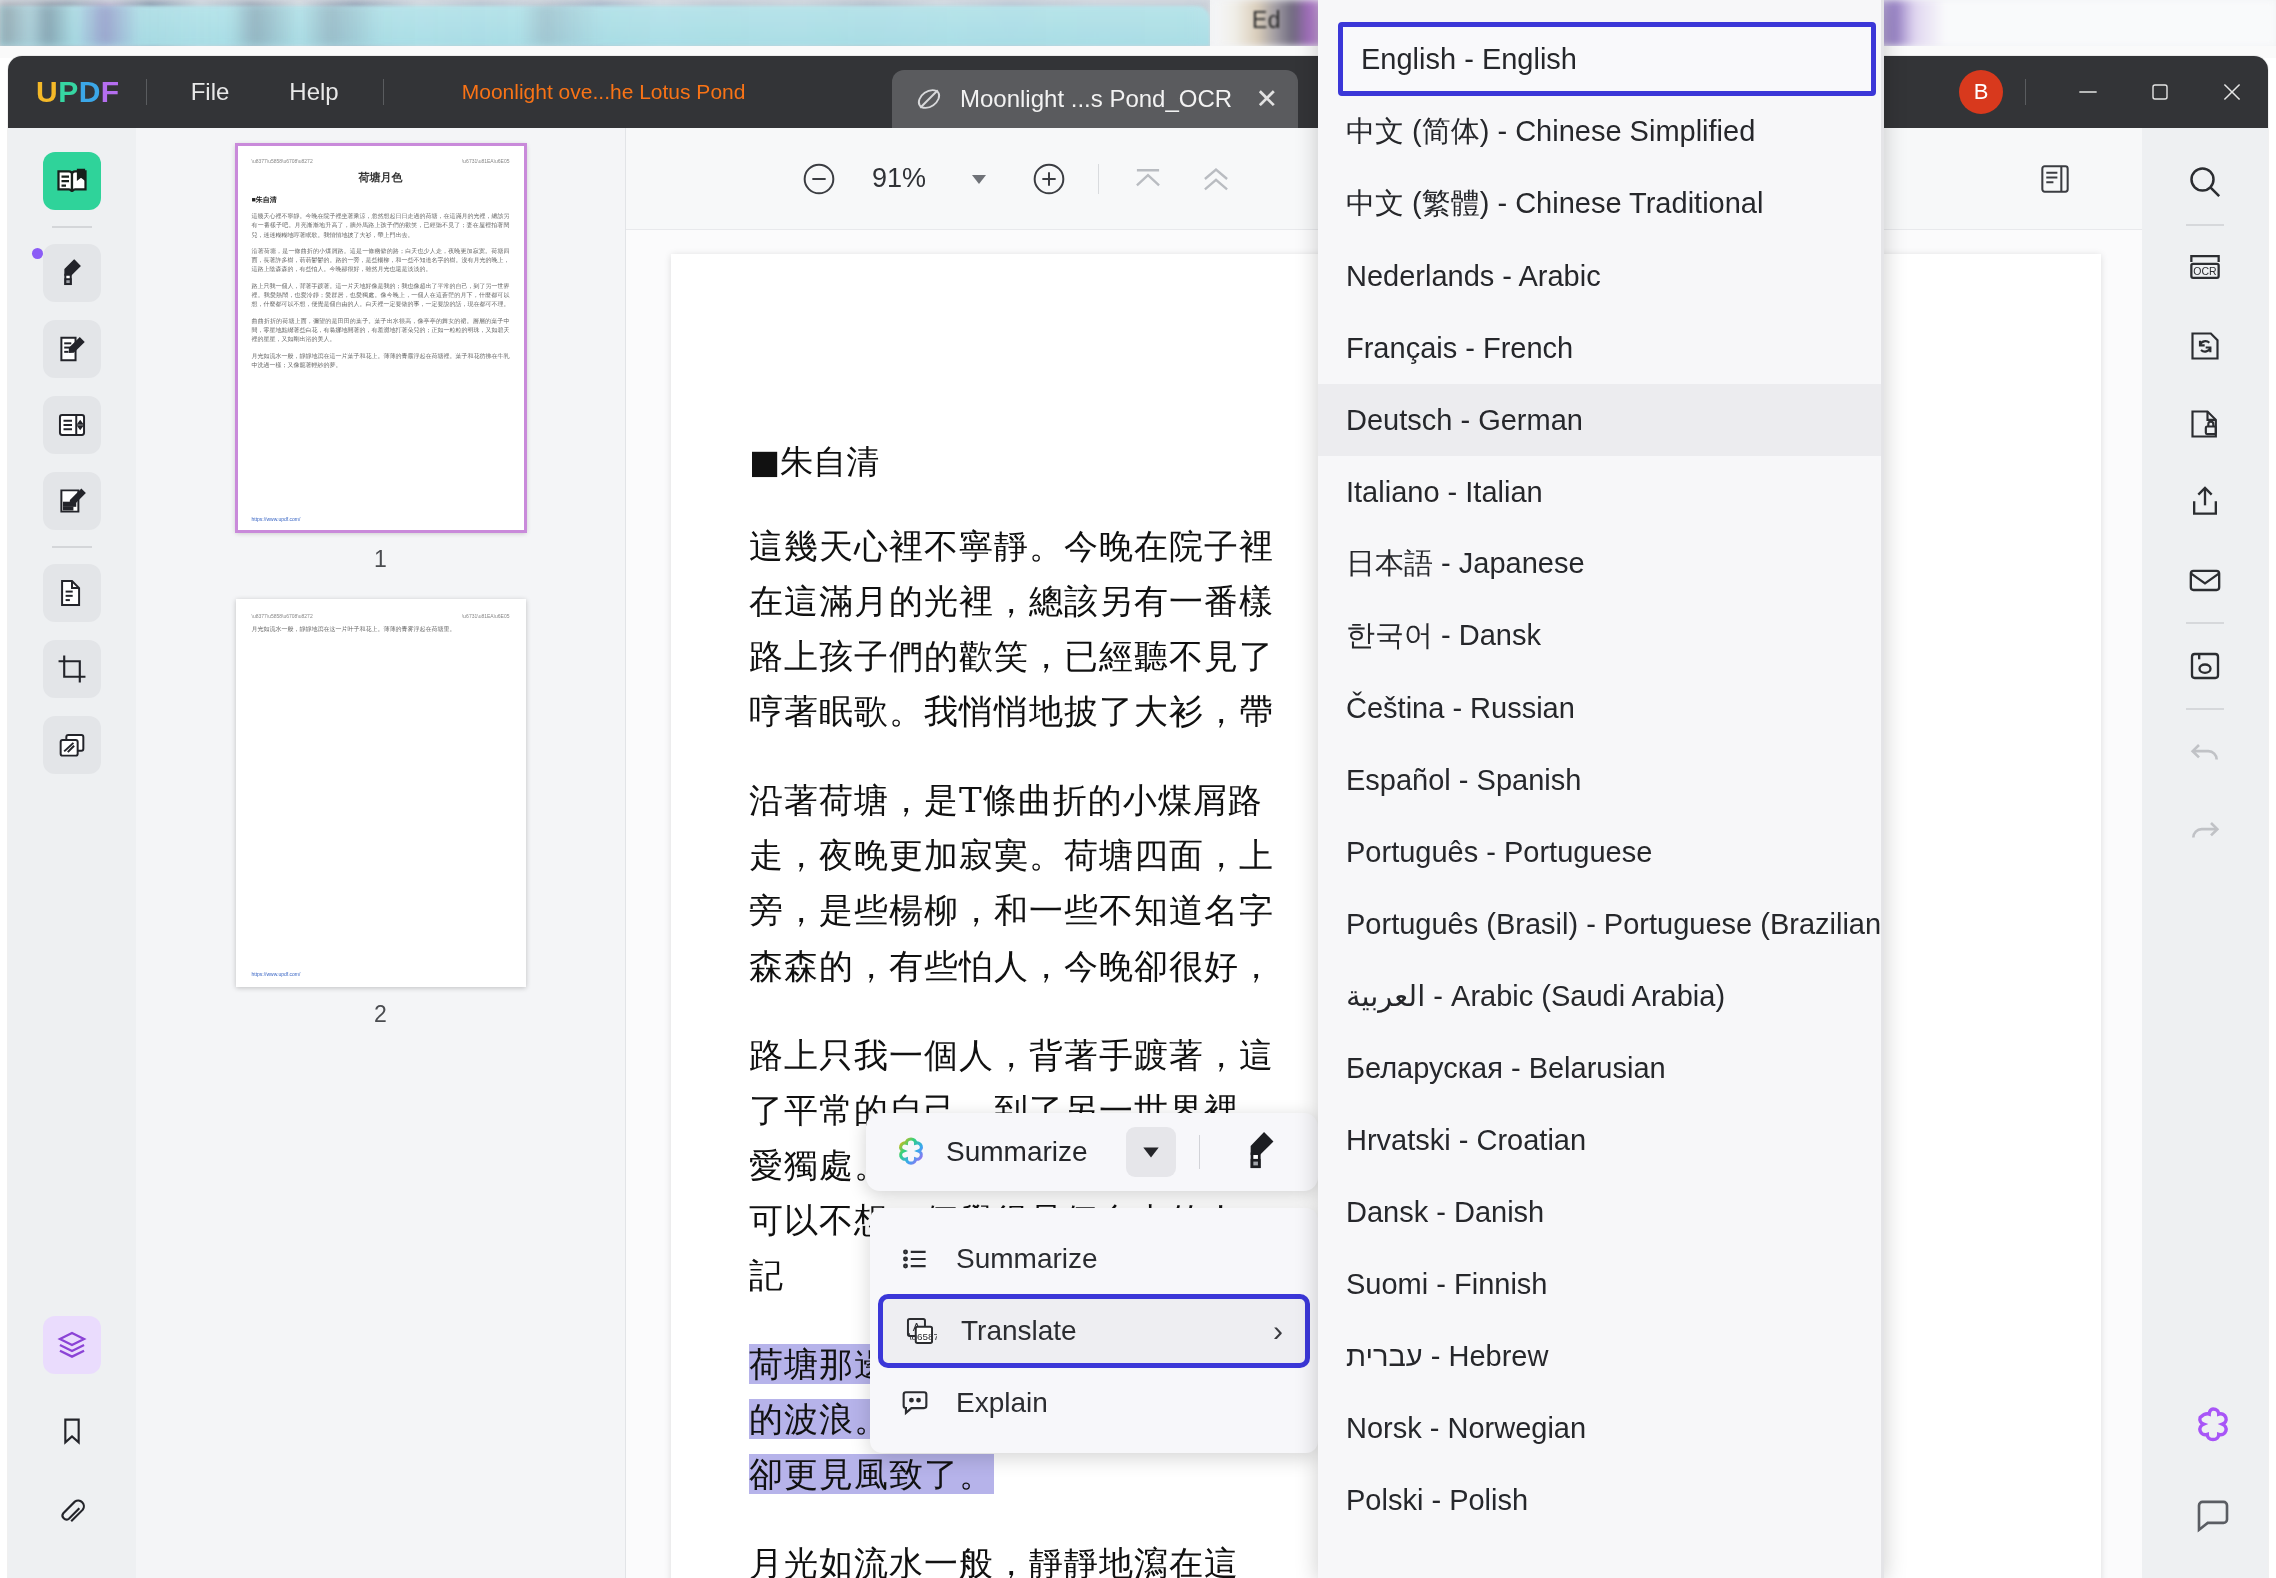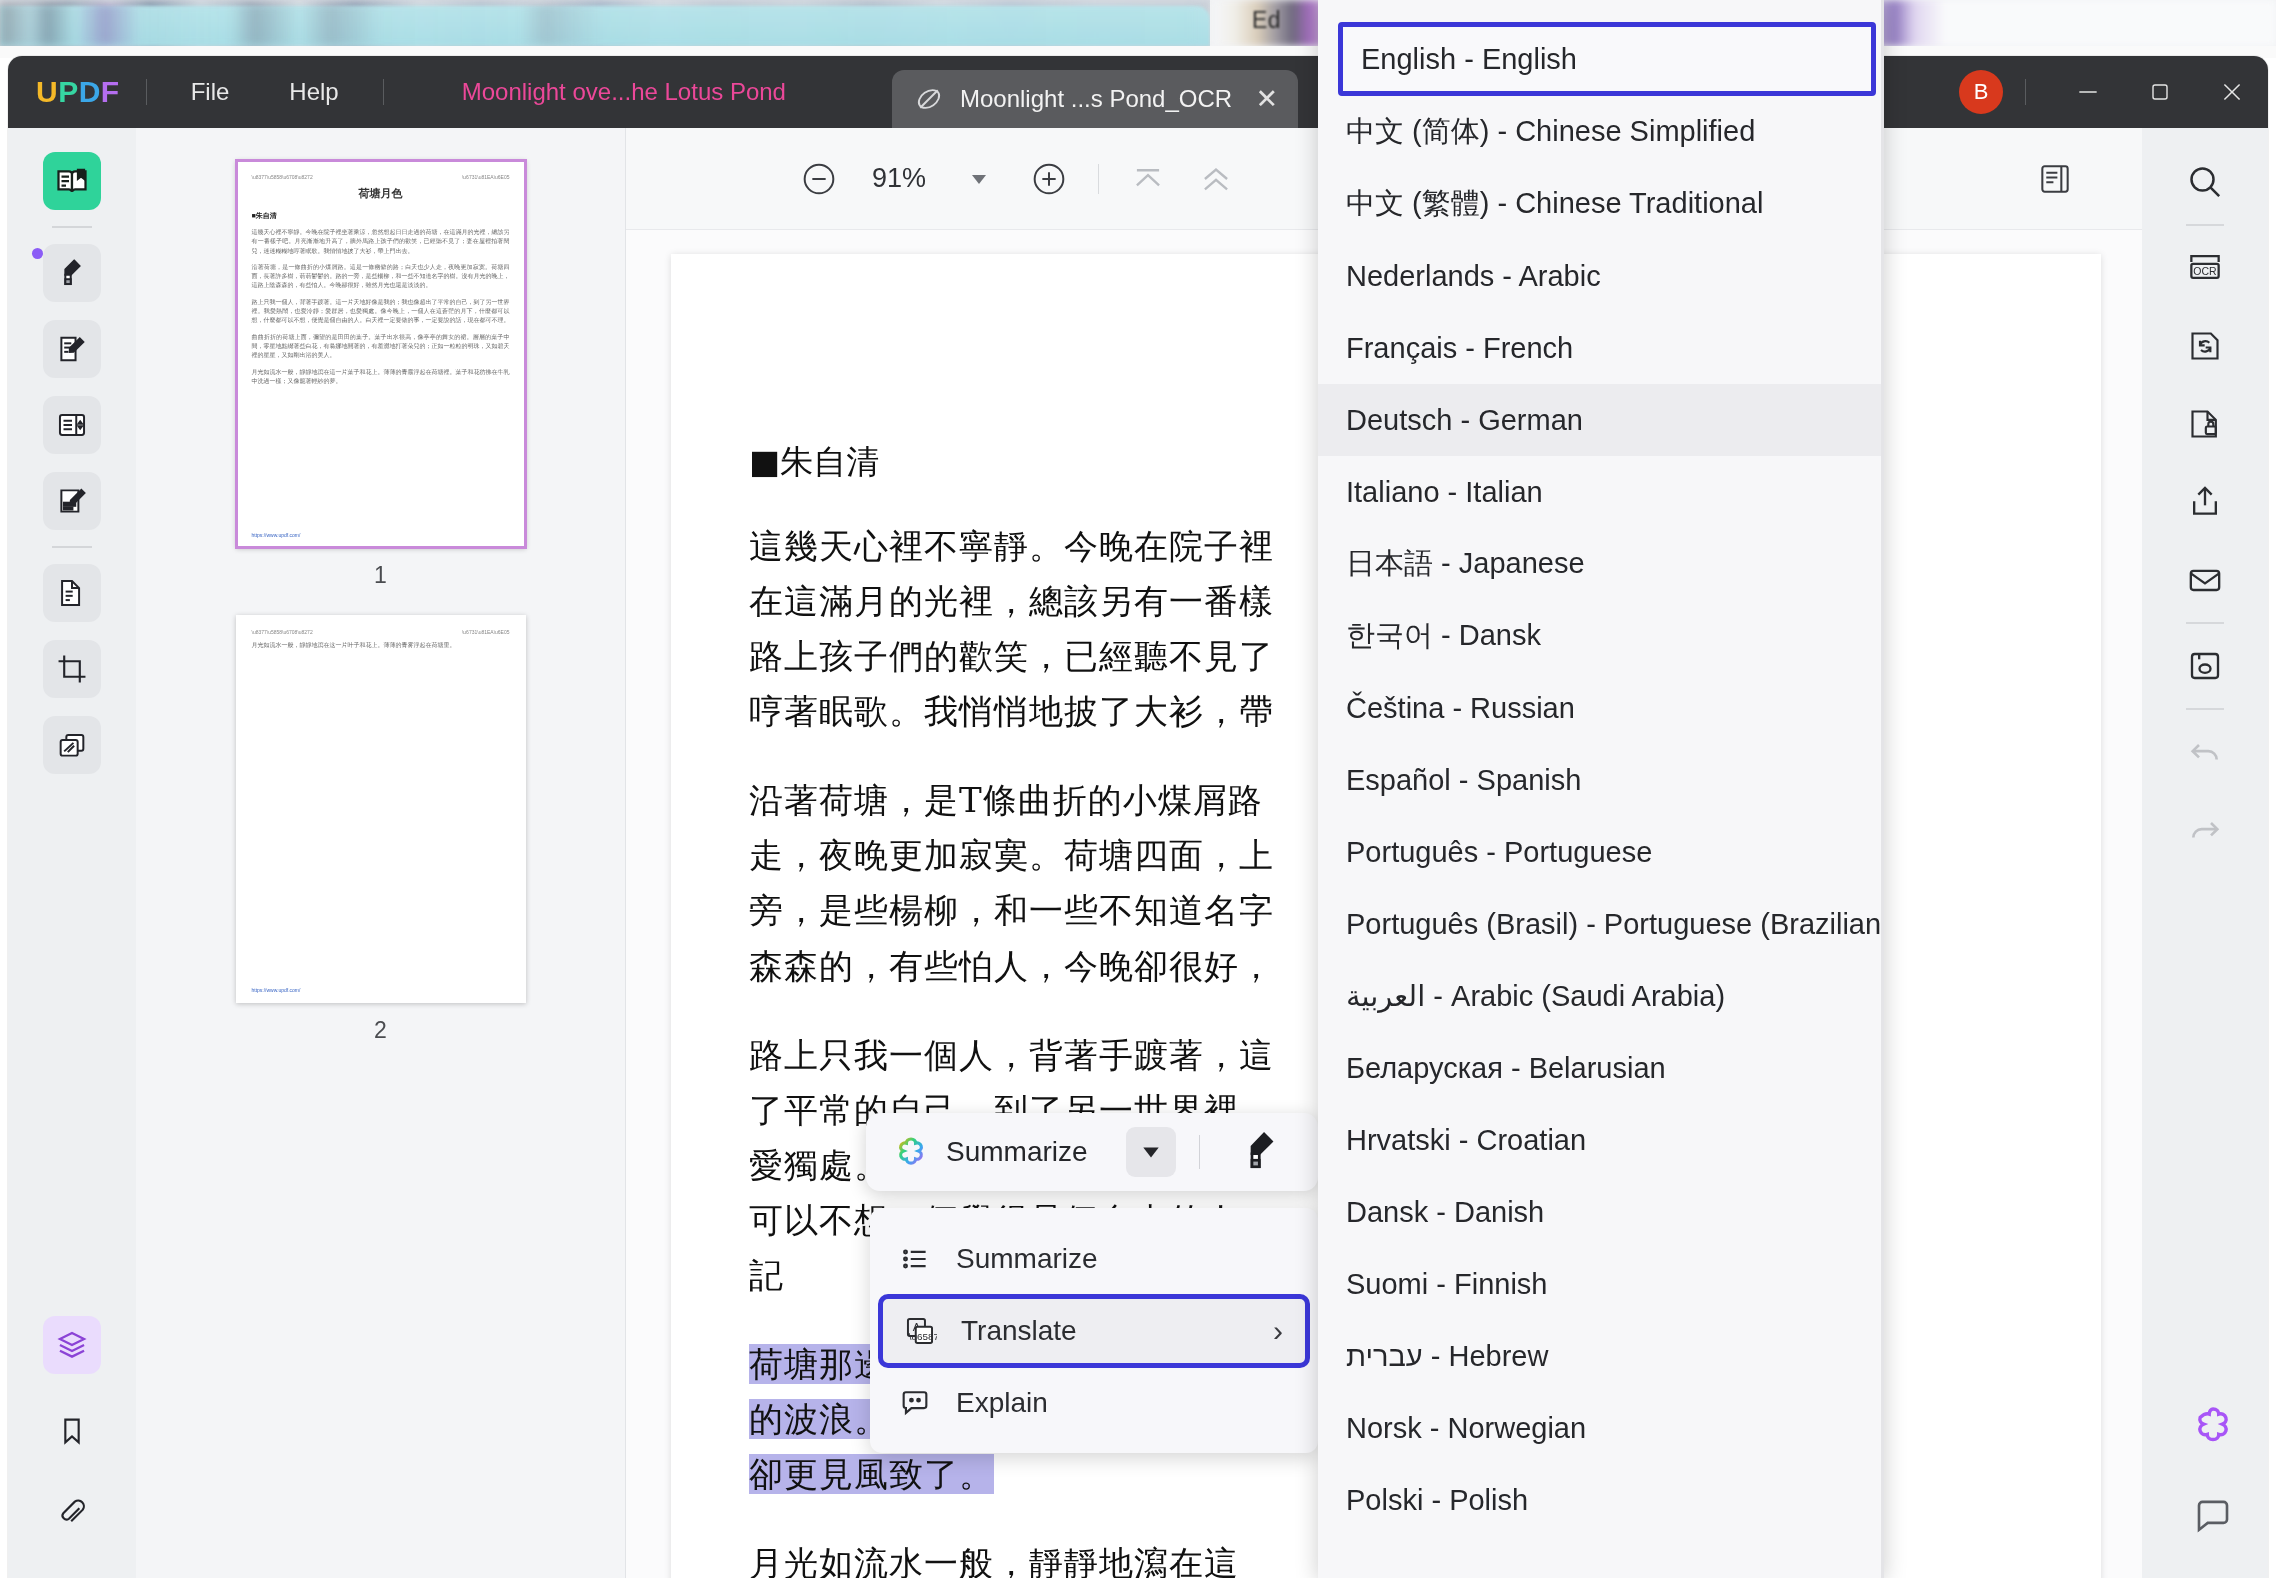--- a/index.html
+++ b/index.html
@@ -112,21 +112,21 @@
     letter-spacing: .5px; display:flex;
   }
   .logo .c1 { color:#f5b928; } .logo .c2 { color:#36d6a2; }
   .logo .c3 { color:#3ba7e8; } .logo .c4 { color:#b56ef0; }
   .tb-sep { width:1px; height:26px; background:#5a5c5f; margin:0 26px; }
   .tb-menu {
     color:#e8e8e8; font-size:24px; padding: 6px 18px; cursor:default;
   }
   .tb-menu.help { margin-left: 24px; }
   .tab-inactive {
-    color:#ec4899; font-size:24px; margin-left: 52px;
+    color:#f97316; font-size:21px; margin-left: 52px;
     white-space: nowrap;
   }
   .tab-active {
     position:absolute; left: 884px; top: 14px;
     width: 406px; height: 58px;
     background:#5a5b5e; border-radius: 12px 12px 0 0;
     display:flex; align-items:center;
   }
   .tab-active .tab-ico { margin-left: 22px; width:30px; height:30px; }
   .tab-active .tab-label {
@@ -172,21 +172,21 @@
   .rail-bottom { position:absolute; left:0; bottom: 36px; width:128px; }
   .rail-btn.lilac { background:#eadcfd; }
 
   
   .thumbs {
     position:absolute; left:128px; top:72px; width:490px; height:1450px;
     background:#f4f5f7;
     border-right:1px solid #e2e4e7;
     overflow:hidden;
   }
-  .thumb-wrap { width: 290px; margin: 32px auto 0; }
+  .thumb-wrap { width: 290px; margin: 16px auto 0; }
   .thumb {
     width: 290px; height: 388px; background:#fff;
     box-shadow: 0 1px 5px rgba(0,0,0,.22);
     position:relative; overflow:hidden;
     padding: 14px 16px;
   }
   .thumb.selected { outline: 3px solid #c98ada; outline-offset: -2px; }
   .thumb-num {
     text-align:center; font-size:23px; color:#4a4c50; margin-top: 14px;
   }

